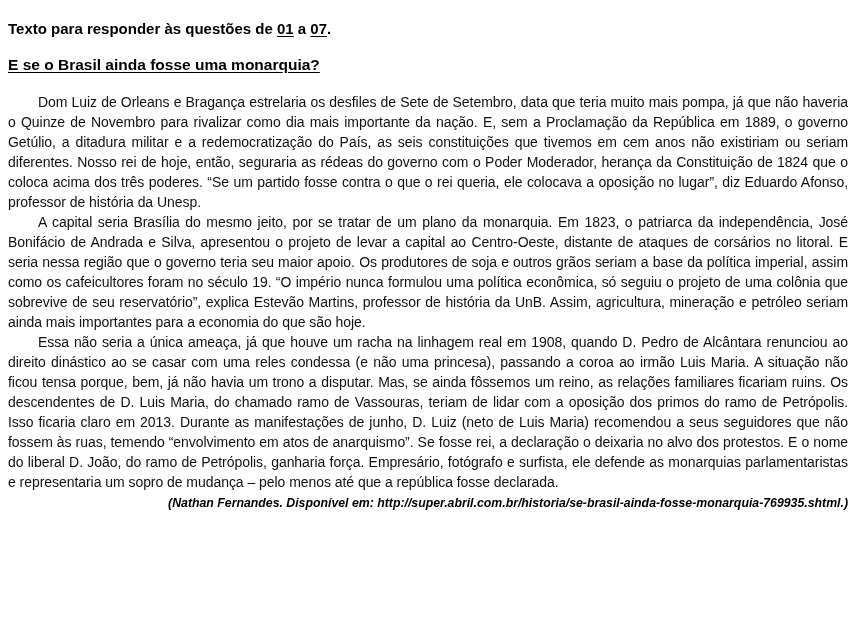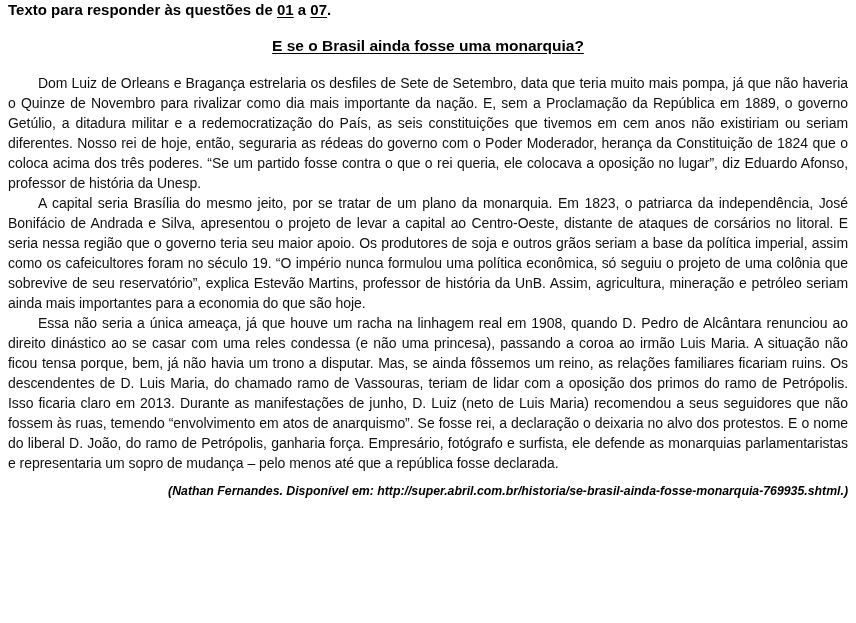--- a/index.html
+++ b/index.html
@@ -7,36 +7,35 @@
   body {
     width: 856px;
     height: 623px;
     overflow: hidden;
     font-family: "Liberation Sans", "DejaVu Sans", sans-serif;
     color: #111111;
   }
   .page {
     width: 856px;
     height: 623px;
-    padding: 0 8px 4px 8px;
+    padding: 19px 8px 4px 8px;
     background: #ffffff;
   }
   .instruction {
     font-size: 15px;
     font-weight: bold;
     line-height: 20px;
     color: #000000;
   }
   .instruction .u {
     text-decoration: underline;
     text-underline-offset: 2px;
   }
   .title {
     margin-top: 17px;
-    text-align: center;
     font-size: 15.5px;
     font-weight: bold;
     color: #000000;
   }
   .title span {
     text-decoration: underline;
     text-underline-offset: 2px;
   }
   .body-text {
     margin-top: 18px;
@@ -48,21 +47,21 @@
     text-indent: 30px;
     color: #111111;
     letter-spacing: -0.05px;
   }
   .citation {
     font-size: 12.3px;
     line-height: 17px;
     font-weight: bold;
     font-style: italic;
     text-align: right;
-    margin-top: 10px;
+    margin-top: 3px;
     color: #000000;
   }
 </style>
 </head>
 <body>
 
 <div class="page">
 
   <p class="instruction"><span>Texto para responder às questões de </span><span class="u">01</span><span> a </span><span class="u">07</span><span>.</span></p>
 

